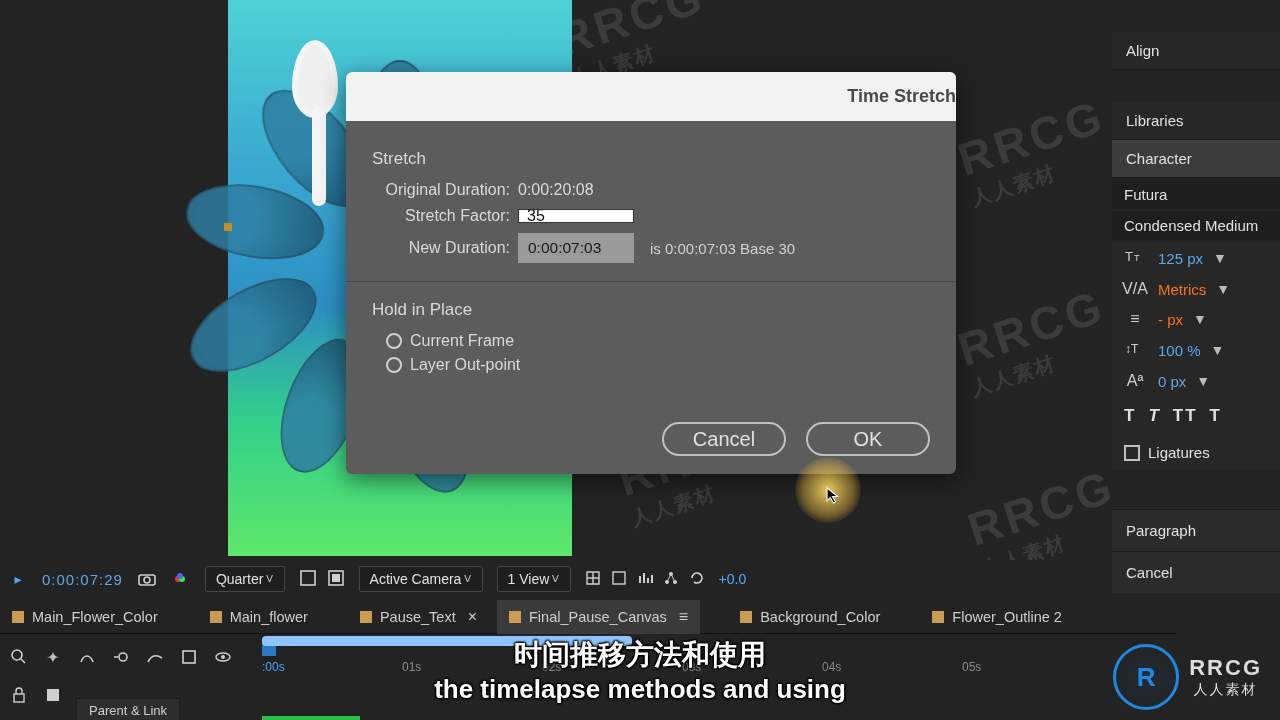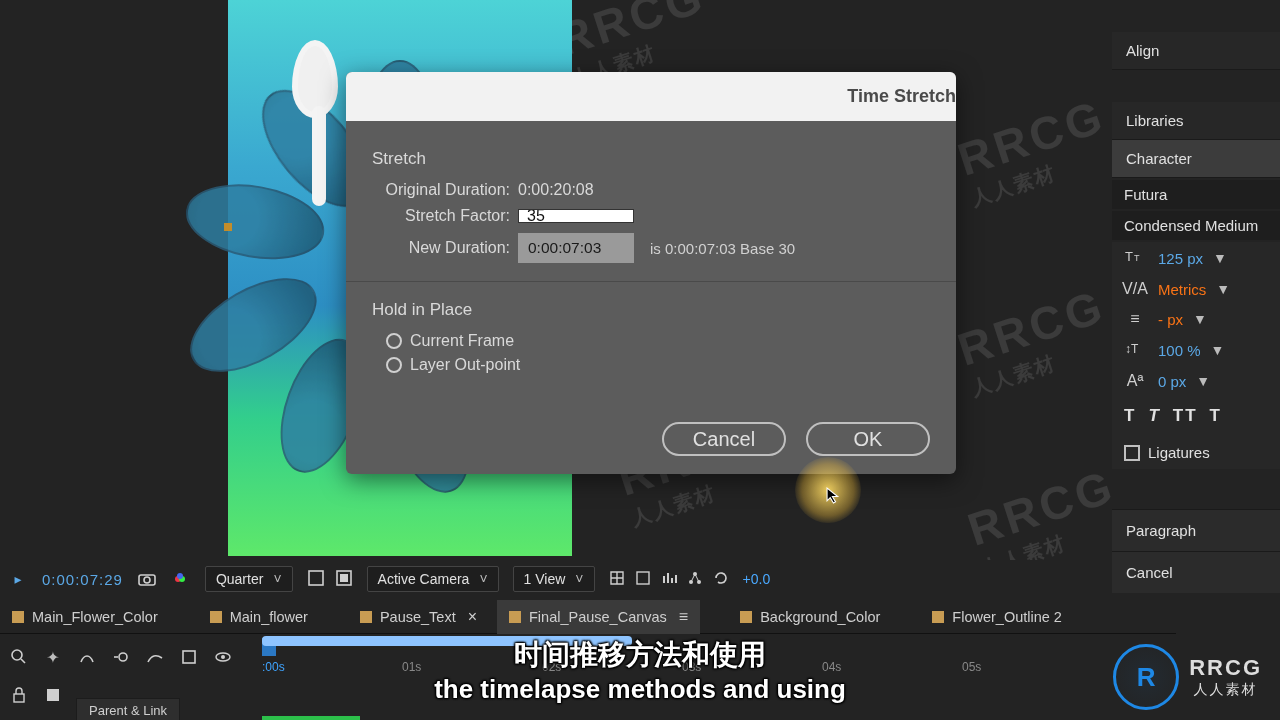--- a/index.html
+++ b/index.html
@@ -57,21 +57,21 @@
   .chev { color:#bbb; font-size:14px; }
   .fx-row { display:flex; gap:12px; padding:10px 12px; background:#272727; font-weight:bold; font-size:17px; letter-spacing:2px; }
   .checkbox-row { display:flex; align-items:center; gap:8px; padding:8px 12px; background:#272727; }
   .cb { width:16px; height:16px; border:2px solid #c0c0c0; }
   .rp-section { padding:12px 14px; background:#2b2b2b; border-top:1px solid #1a1a1a; }
 
   .footer-toolbar { position:absolute; left:0; top:560px; width:1112px; height:38px; background:#232323;
                     display:flex; align-items:center; gap:14px; padding:0 8px; font-size:14px; }
   .ft-icon { width:20px; height:20px; display:inline-flex; align-items:center; justify-content:center; color:#5ba8e6; }
   .timecode { color:#5ba8e6; letter-spacing:1px; font-size:15px; }
-  .ft-dd { background:#1e1e1e; border:1px solid #444; padding:4px 10px; border-radius:2px; display:flex; gap:10px; align-items:center; }
+  .ft-dd { background:#1e1e1e; border:1px solid #444; padding:4px 10px; border-radius:2px; display:flex; gap:2px; align-items:center; }
   .ft-sep-icons { display:flex; gap:10px; align-items:center; color:#bdbdbd; }
   .ft-blue { color:#4aa9ff; }
 
   .tab-bar { position:absolute; left:0; top:600px; width:1176px; height:34px; background:#232323;
              display:flex; align-items:center; gap:8px; border-bottom:1px solid #111; }
   .tab { display:flex; align-items:center; gap:8px; padding:8px 12px; font-size:14.5px; color:#cfcfcf; }
   .tab.active { background:#3a3a3a; }
   .tab .sq { width:12px; height:12px; background:#c89c53; }
   .tab .close { font-size:16px; color:#cfcfcf; padding-left:4px; }
   .hm { width:12px; }

